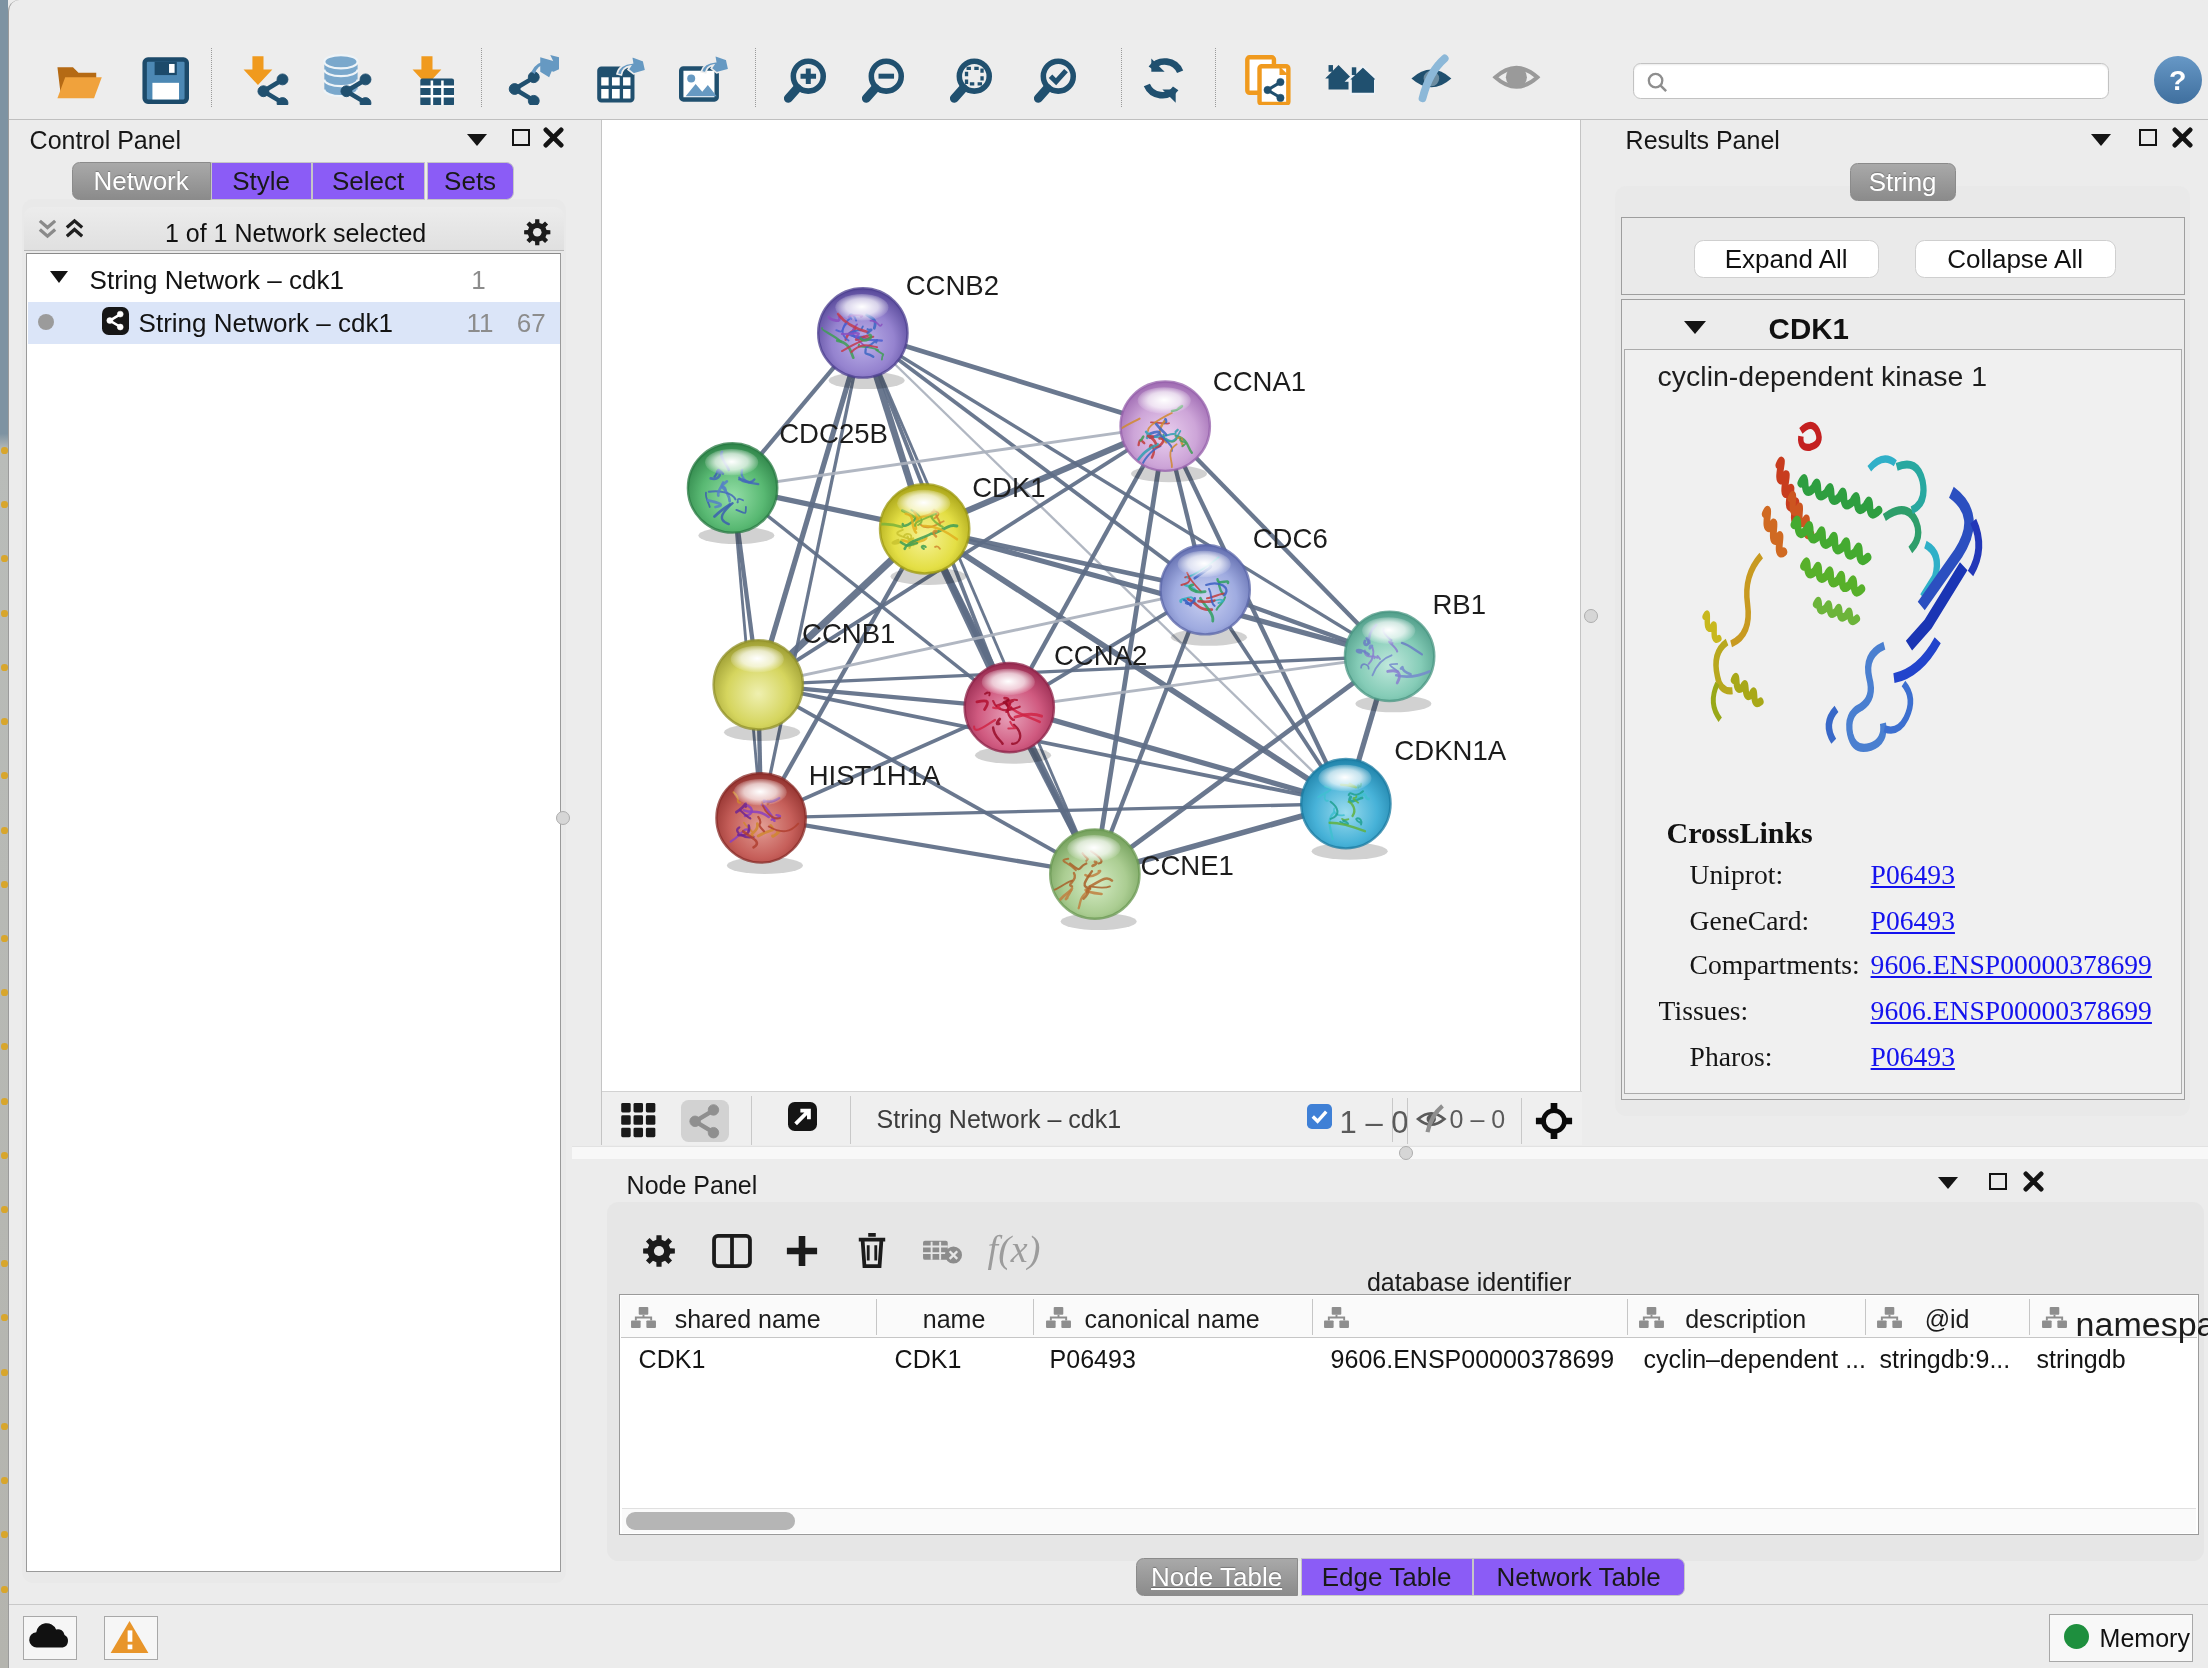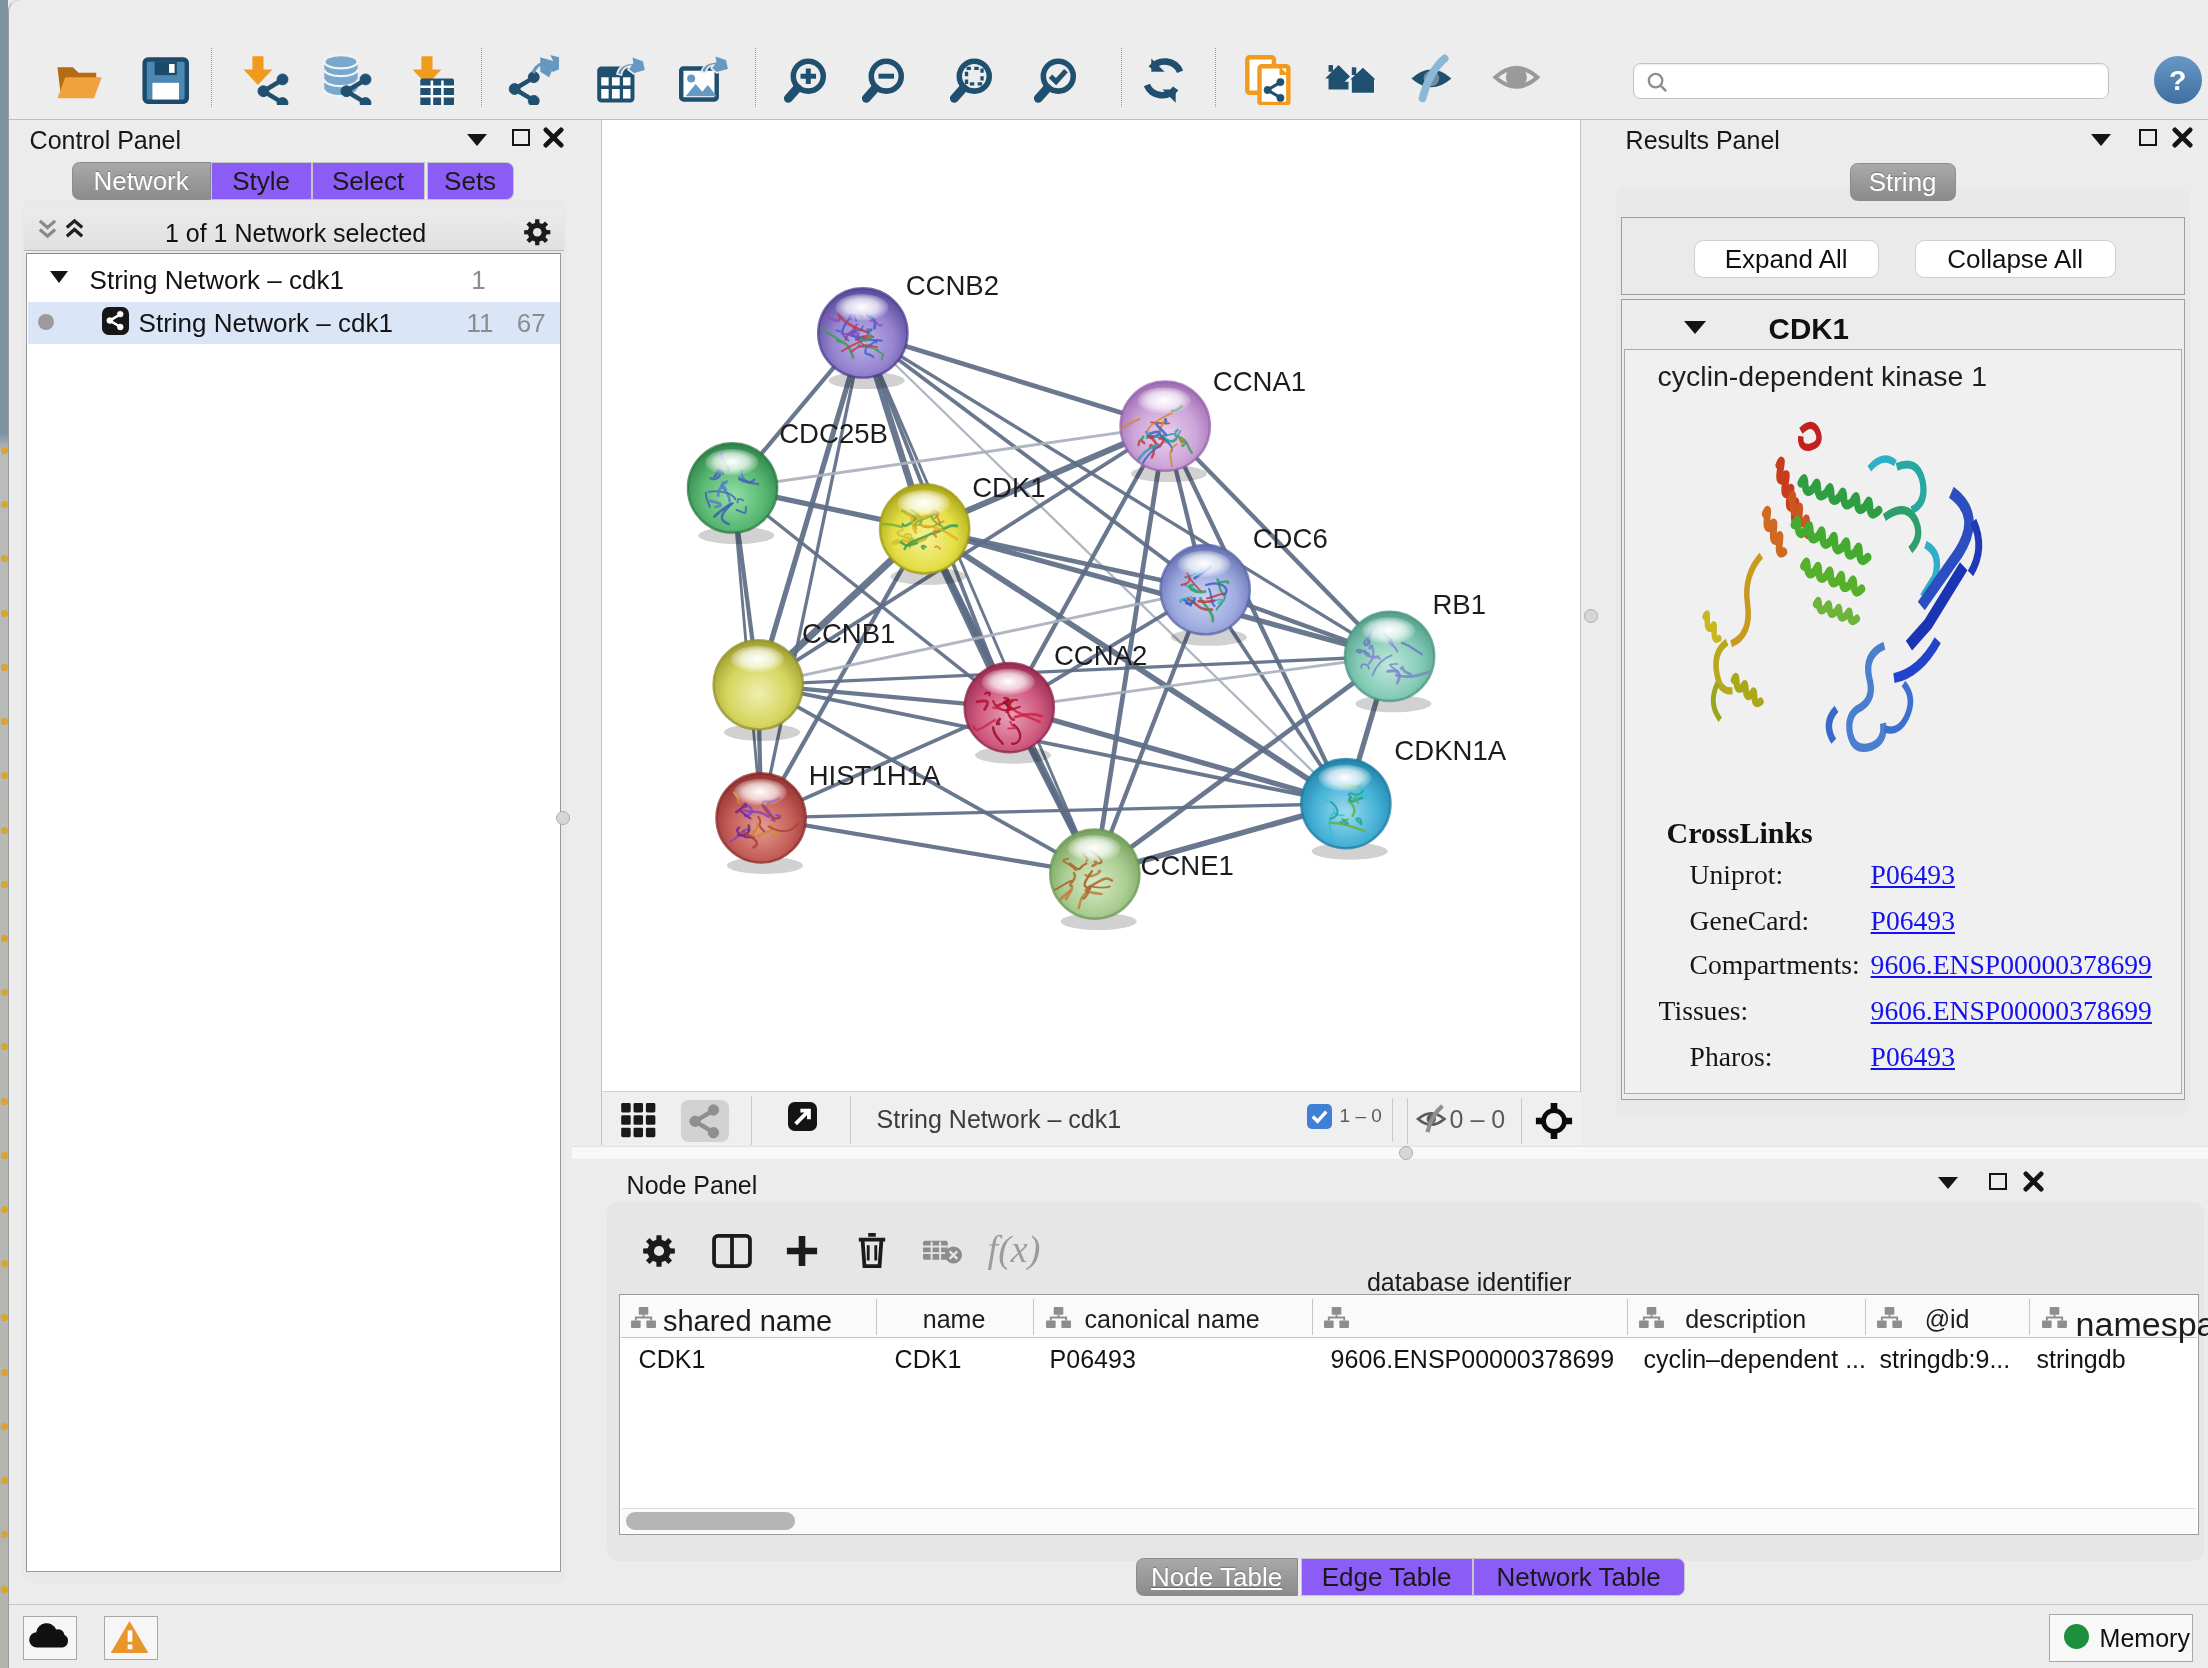--- a/index.html
+++ b/index.html
@@ -650,21 +650,21 @@
         <div class="abs" style="left:149px;top:3.8px;height:49px;border-left:1px solid #c8c8c8"></div>
         <div class="abs" style="left:186px;top:9.5px;width:29.5px;height:29.5px;background:#141414;border-radius:6.7px"><svg width="29.5" height="29.5" viewBox="0 0 31 31">
             <path d="M8,23 L21,10 M13,9 h9 v9" stroke="#fff" stroke-width="4" fill="none"></path>
           </svg></div>
         <div class="abs" style="left:275px;top:13.3px;font-size:25px;color:#3c3c3c">String Network – cdk1</div>
         <div class="abs" style="left:248px;top:3.8px;height:48px;border-left:1px solid #c8c8c8"></div>
         <div class="abs" style="left:790px;top:5.7px;height:44px;border-left:1px solid #c8c8c8"></div>
         <div class="abs" style="left:705px;top:12.4px;width:25px;height:25px;background:#3f80d6;border-radius:4.8px"><svg width="25" height="25" viewBox="0 0 26 26">
             <path d="M6,13 l5,5 9,-10" stroke="#fff" stroke-width="3.5" fill="none"></path>
           </svg></div>
-        <div class="abs" style="left:738px;top:13.3px;font-size:19px;color:#5a5a5a">1 – 0</div>
+        <div class="abs" style="left:738px;top:13.3px;font-size:31px;color:#5a5a5a">1 – 0</div>
         <div class="abs" style="left:805px;top:5.7px;height:46px;border-left:1px solid #c8c8c8"></div>
         <svg class="abs" style="left:812px;top:12.4px" width="42" height="30" viewBox="0 0 44 32">
           <path d="M4,16 Q18,4 32,16 Q18,28 4,16 z" fill="none" stroke="#5a5a5a" stroke-width="3"></path>
           <circle cx="18" cy="16" r="5" fill="#5a5a5a"></circle>
           <path d="M30,2 Q18,12 14,30" stroke="#8f8f8f" stroke-width="4.5" fill="none"></path>
         </svg>
         <div class="abs" style="left:848px;top:13.3px;font-size:25px;color:#5a5a5a">0 – 0</div>
         <div class="abs" style="left:919px;top:5.7px;height:46px;border-left:1px solid #c8c8c8"></div>
         <svg class="abs" style="left:932px;top:8.6px" width="40" height="40" viewBox="0 0 42 42">
           <circle cx="21" cy="21" r="11" fill="none" stroke="#0a0a0a" stroke-width="5"></circle>
@@ -765,21 +765,21 @@
     <div class="abs" style="left:610px;top:1294px;width:1580px;height:241px;background:#fff;border:1.9px solid #9a9a9a"></div>
     <div class="abs" style="left:612px;top:1296px;width:1576px;height:42px;background:#fafafa;border-bottom:1px solid #c6c6c6"></div>
     <div class="abs" style="left:622px;top:1306px"><svg width="25" height="23" viewBox="0 0 26 24">
         <g fill="#8e8e8e">
           <rect x="8" y="1" width="10" height="8" rx="1"></rect>
           <rect x="0" y="15" width="10" height="8" rx="1"></rect>
           <rect x="16" y="15" width="10" height="8" rx="1"></rect>
         </g>
         <path d="M13,9 v3 M5,15 v-3 h16 v3" stroke="#8e8e8e" stroke-width="2" fill="none"></path>
       </svg></div>
-    <div class="abs" style="left:610px;top:1305px;width:258px;text-align:center;font-size:29px;color:#1c1c1c">shared name</div>
+    <div class="abs" style="left:610px;top:1305px;width:258px;text-align:center;font-size:25px;color:#1c1c1c">shared name</div>
     <div class="abs" style="left:867px;top:1299px;height:36px;border-left:1px solid #c6c6c6"></div>
     <div class="abs" style="left:867px;top:1305px;width:157px;text-align:center;font-size:25px;color:#1c1c1c">name</div>
     <div class="abs" style="left:1024px;top:1299px;height:36px;border-left:1px solid #c6c6c6"></div>
     <div class="abs" style="left:1037px;top:1306px"><svg width="25" height="23" viewBox="0 0 26 24">
         <g fill="#8e8e8e">
           <rect x="8" y="1" width="10" height="8" rx="1"></rect>
           <rect x="0" y="15" width="10" height="8" rx="1"></rect>
           <rect x="16" y="15" width="10" height="8" rx="1"></rect>
         </g>
         <path d="M13,9 v3 M5,15 v-3 h16 v3" stroke="#8e8e8e" stroke-width="2" fill="none"></path>

